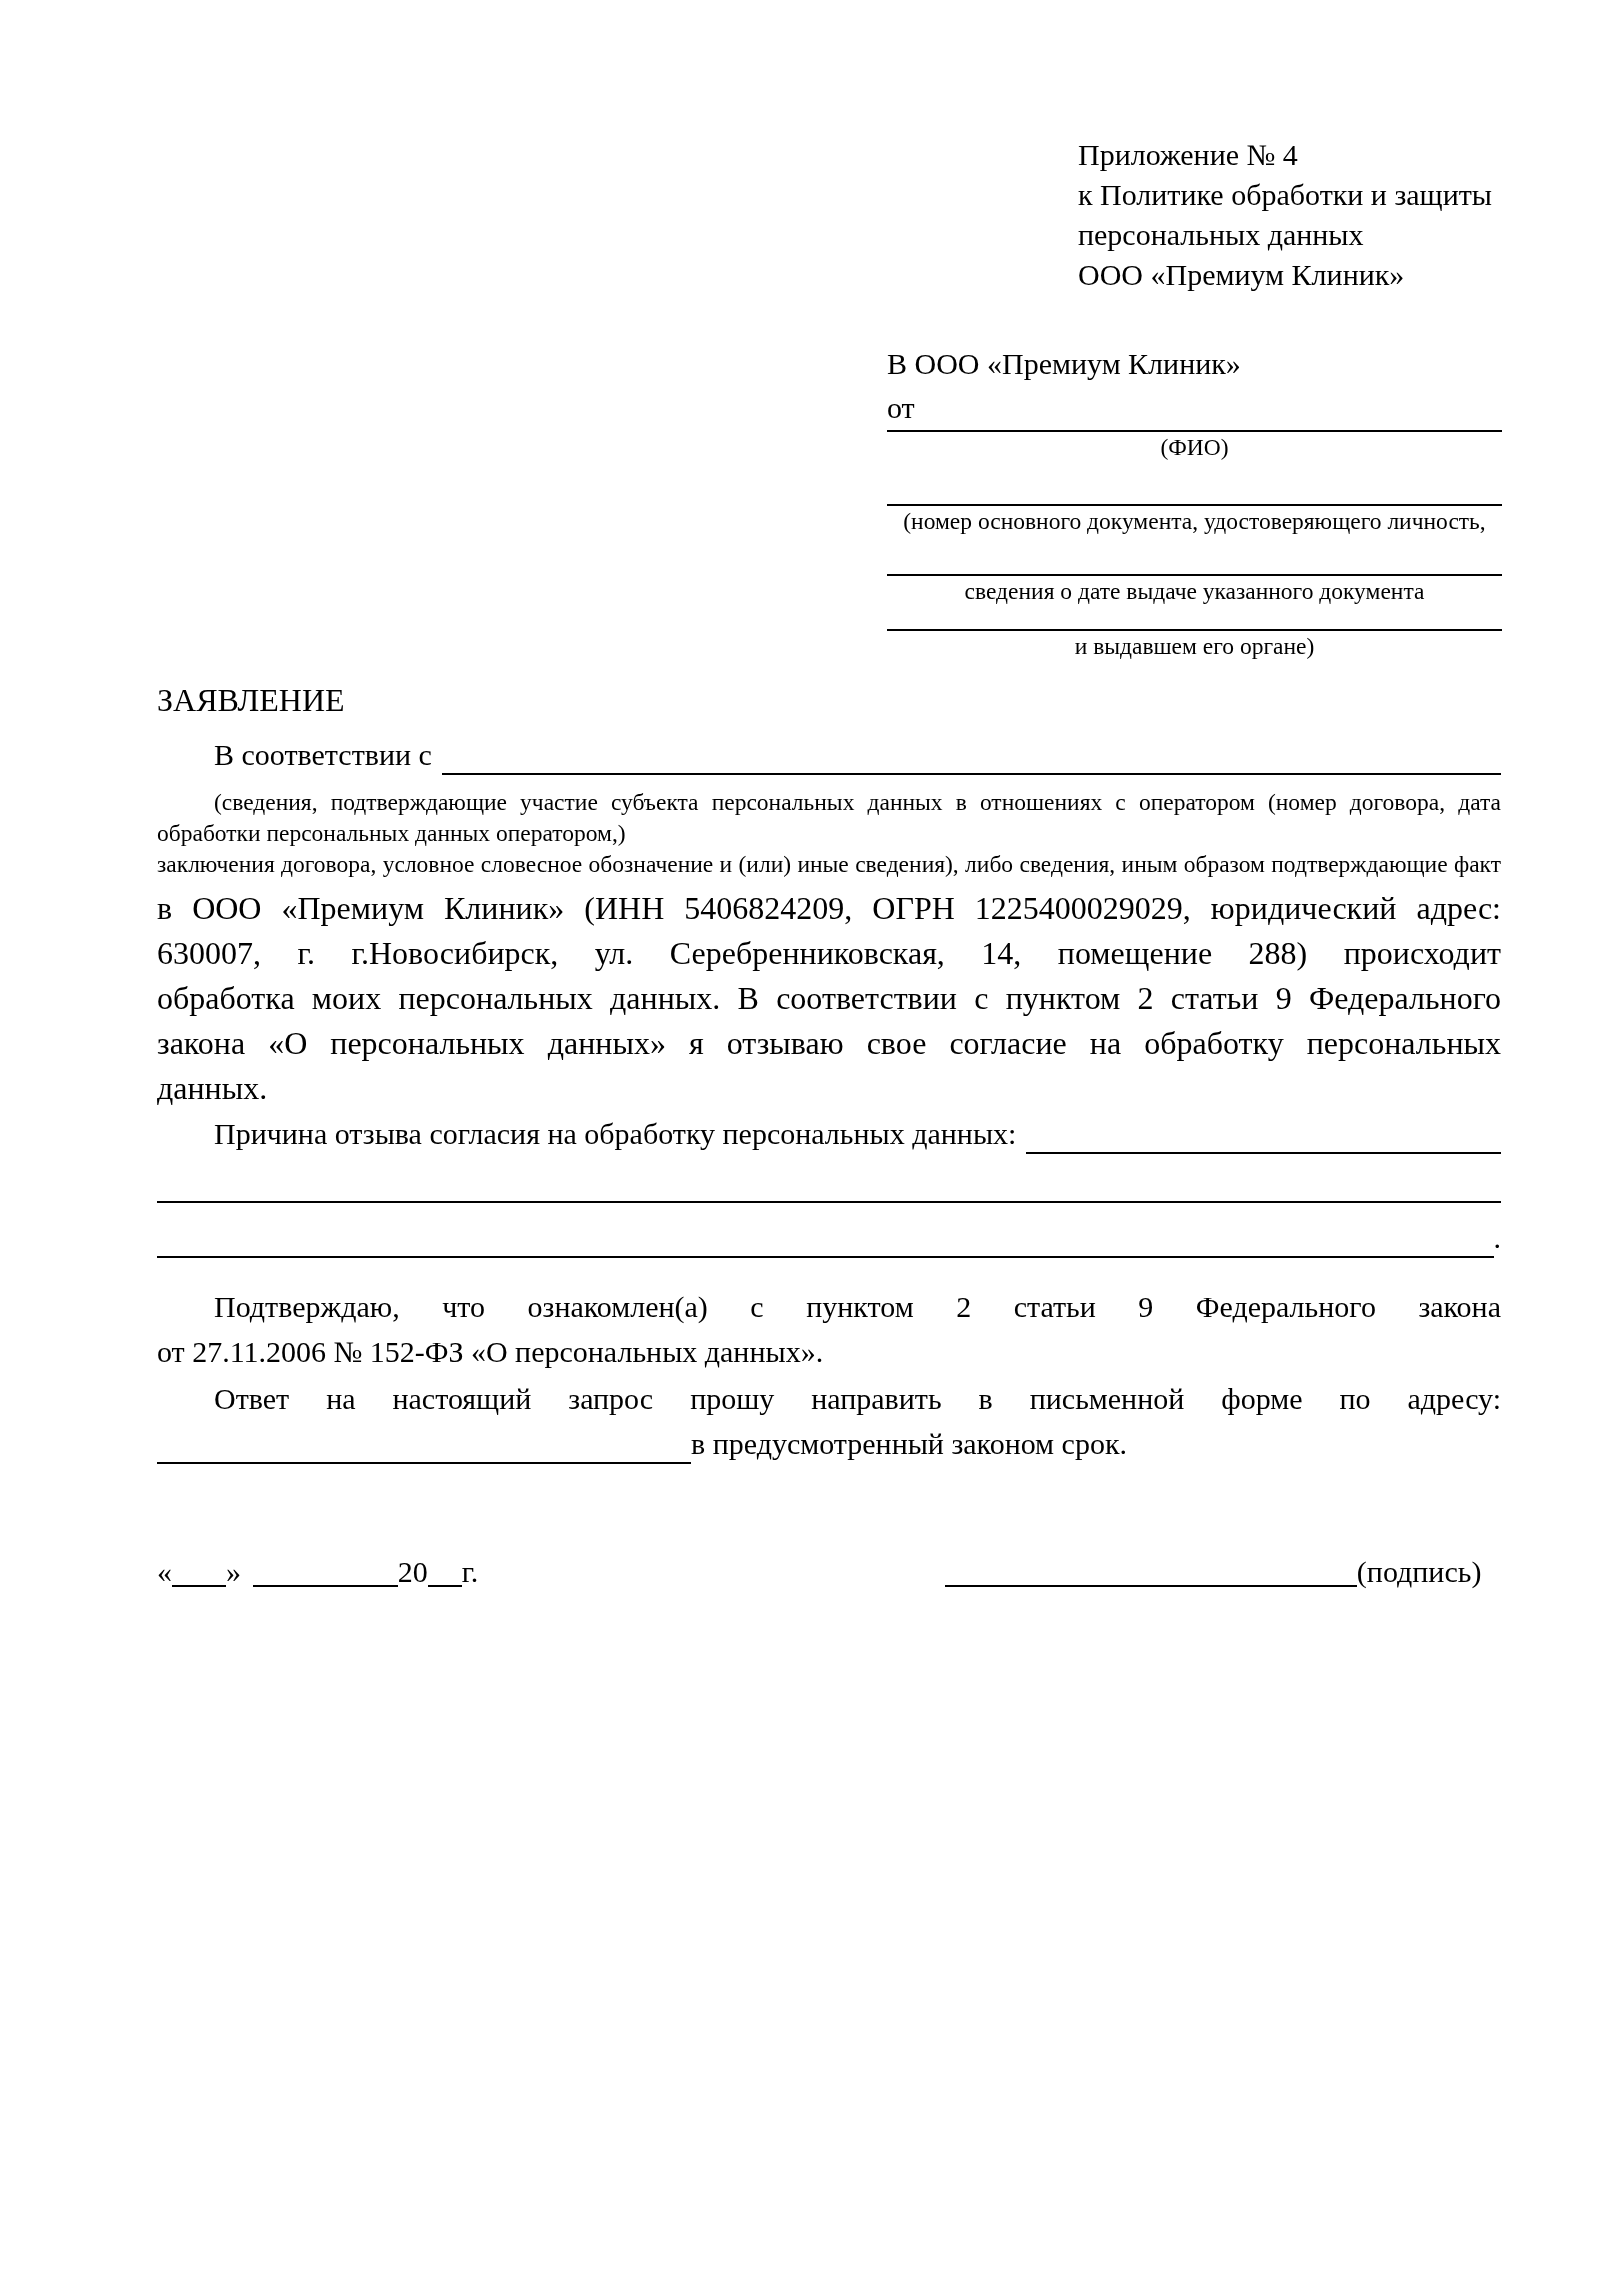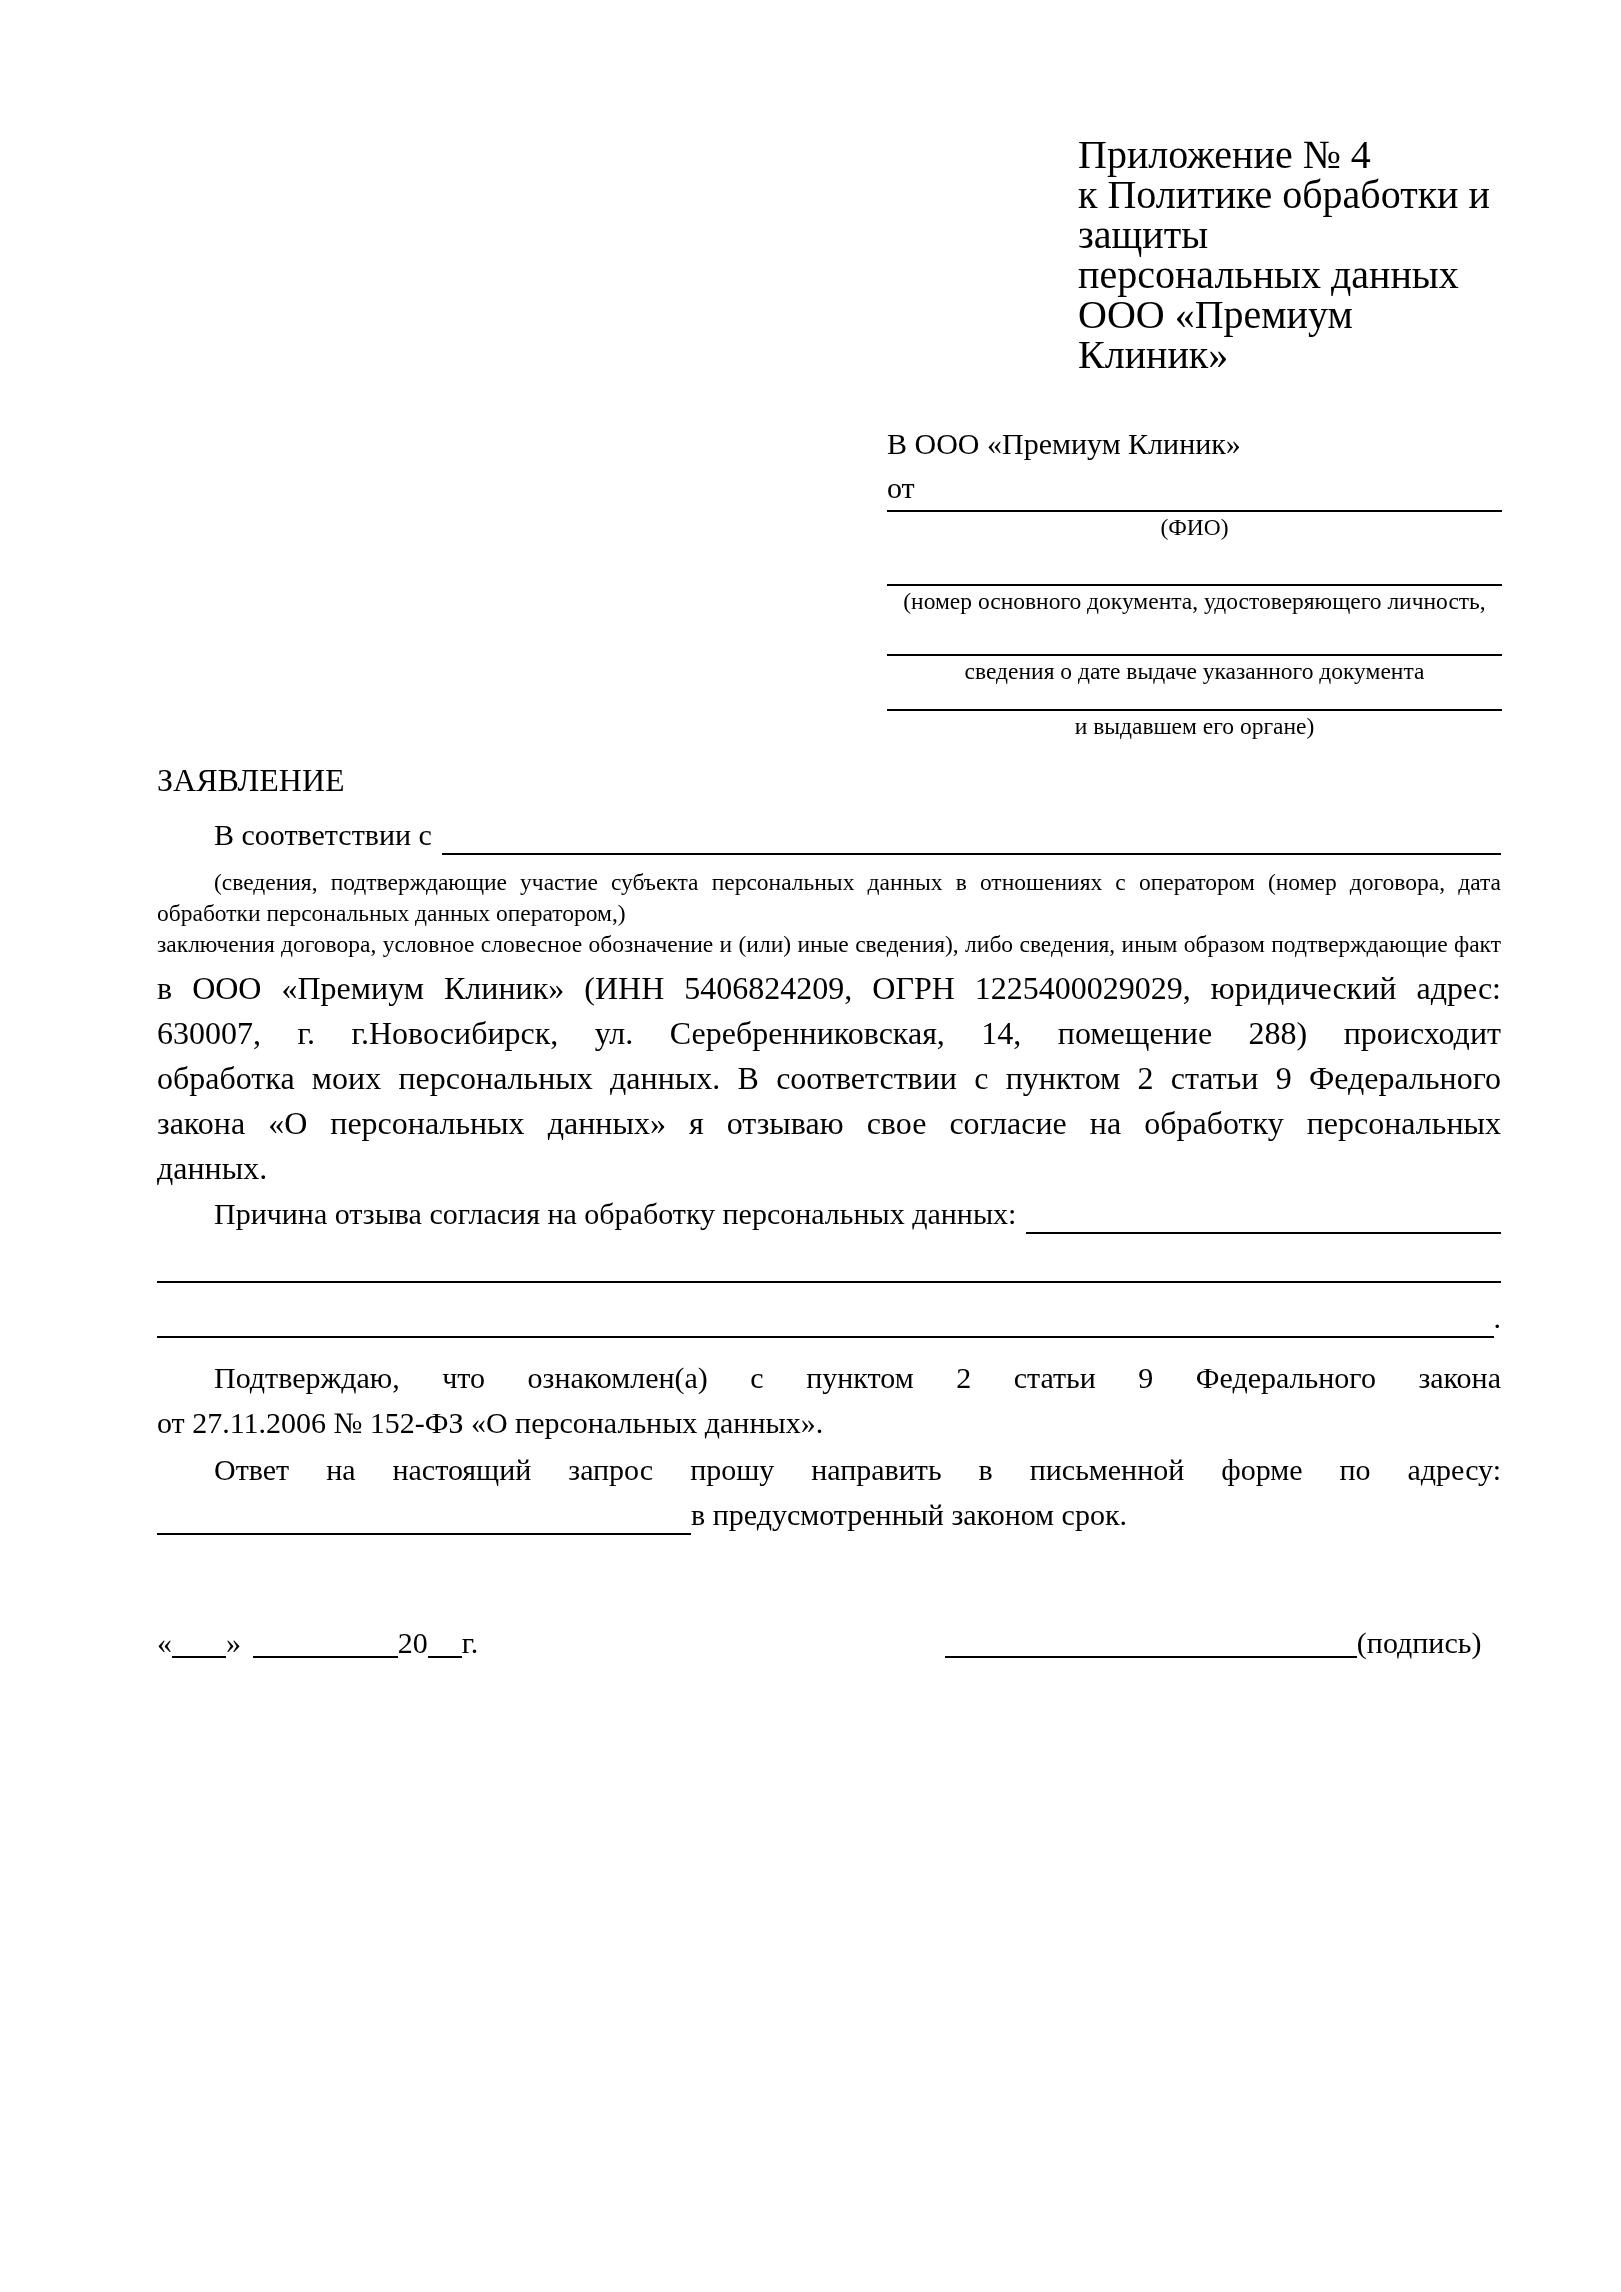--- a/index.html
+++ b/index.html
@@ -3,21 +3,21 @@
 <meta charset="utf-8">
 <style>
   * { margin:0; padding:0; box-sizing:border-box; }
   html,body { background:#ffffff; }
   body { font-family:"Liberation Serif", serif; color:#000; }
   .page {
     width:1621px; height:2293px; background:#fff; position:relative;
     padding:135px 120px 0 157px; overflow:hidden;
   }
   
-  .appendix { margin-left:921px; font-size:40px; line-height:40px; }
+  .appendix { margin-left:921px; font-size:30px; line-height:40px; }
   
   .title { margin-top:96px; font-size:34px; font-weight:bold; line-height:46px; text-align:center; }
   
   .addressee { margin-left:730px; width:615px; font-size:30px; margin-top:47px; }
   .addr-text { line-height:44px; }
   .field-line { border-bottom:2.9px solid #000; width:100%; }
   .g2  { height:2px; }
   .g44 { height:43px; }
   .g40 { height:39px; }
   .g24 { height:23.5px; }
@@ -30,21 +30,21 @@
   .blank-grow { flex:1 1 auto; border-bottom:2.9px solid #000; height:39px; margin-bottom:2px; }
   .intro { margin-top:7.8px; }
   .note { font-size:23.5px; line-height:31px; margin-top:9.8px; }
   .note .ln { text-align:justify; }
   .jl { text-align:justify; text-align-last:justify; }
   .ind { text-indent:57px; }
   .bodytext { font-size:32px; line-height:45px; margin-top:5.9px; }
   .rule1 { border-bottom:2.9px solid #000; height:47px; }
   .rule2-row { display:flex; align-items:flex-end; height:57px; font-size:30px; line-height:45px; }
   .rule2 { flex:1 1 auto; border-bottom:2.9px solid #000; height:39px; margin-bottom:2px; }
-  .confirm { font-size:30px; line-height:45px; margin-top:15px; }
+  .confirm { font-size:30px; line-height:45px; margin-top:24px; }
   .reply { font-size:30px; line-height:45px; margin-top:2px; }
   .reply-blank { width:534px; border-bottom:2.9px solid #000; height:39px; margin-bottom:2px; }
   
   .footer { display:flex; justify-content:space-between; align-items:flex-end;
             margin-top:84px; font-size:30px; line-height:43px; padding-right:19.6px; }
   .fgroup { display:flex; align-items:flex-end; }
   .b { display:inline-block; border-bottom:2.9px solid #000; height:3.9px; margin-bottom:5.9px; }
   .b55  { width:54px; }
   .b148 { width:145px; margin-left:11.8px; }
   .b35  { width:34px; }

